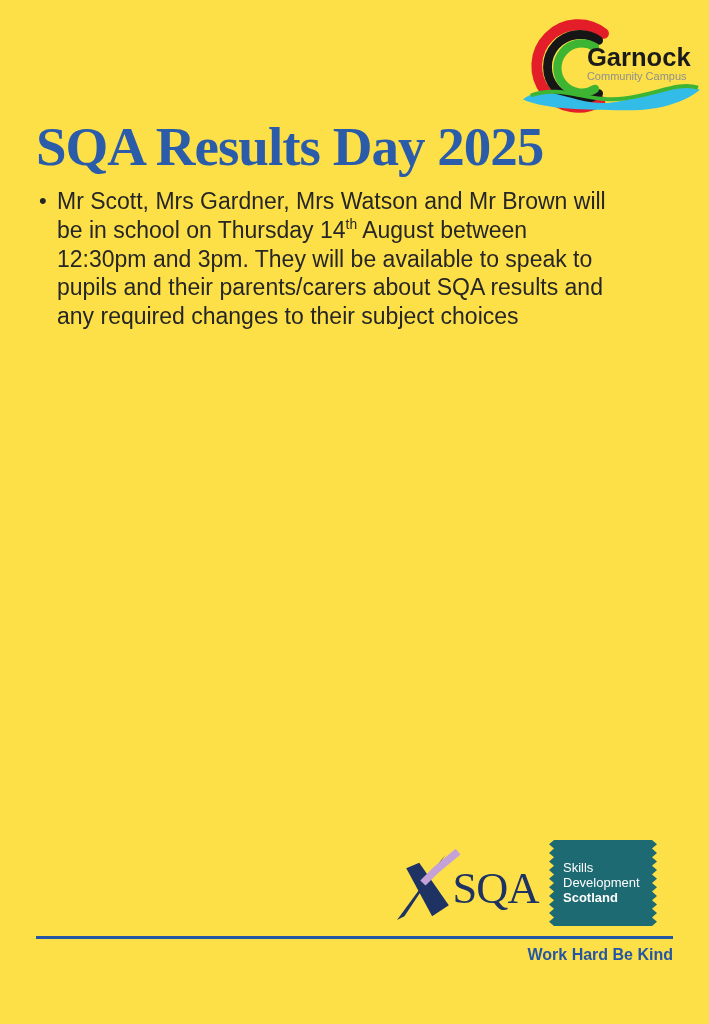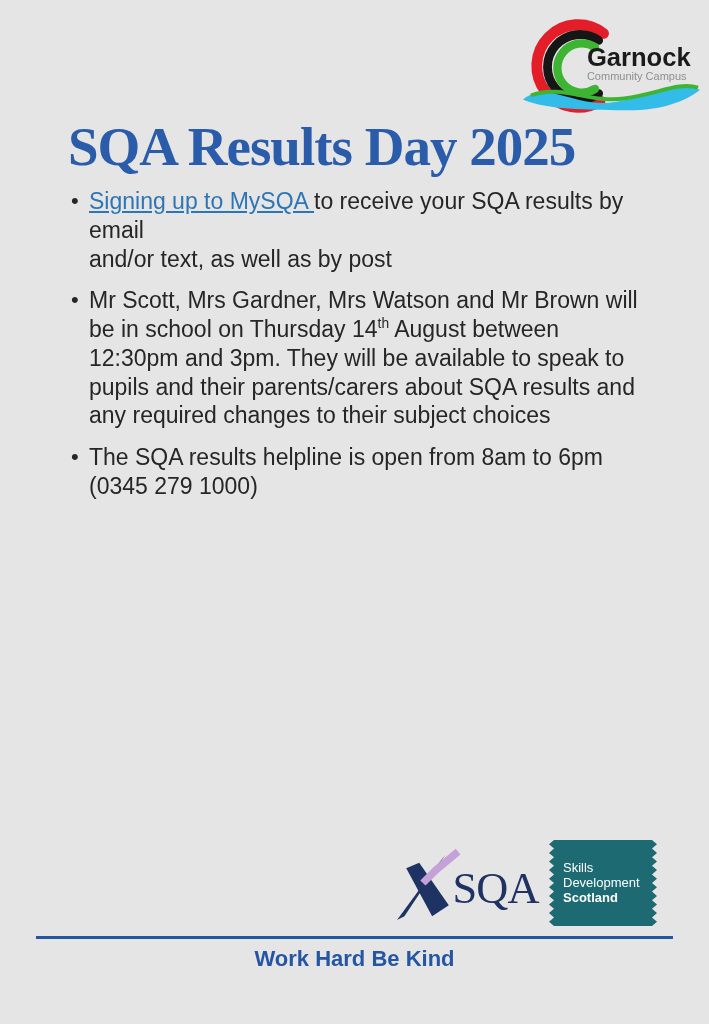--- a/index.html
+++ b/index.html
@@ -1,19 +1,19 @@
 <!DOCTYPE html>
 <html><head>
 <meta charset="utf-8">
 <style>
   * { margin:0; padding:0; box-sizing:border-box; }
   html,body { margin:0; padding:0; background:#ffffff; }
   .page {
-    position:relative; width:709px; height:1024px; background:#e5e5e5;
-    font-family:"Liberation Sans", sans-serif; color:#262626; overflow:hidden;padding-left:32px;
+    position:relative; width:709px; height:1024px; background:#fde047;
+    font-family:"Liberation Sans", sans-serif; color:#262626; overflow:hidden;
   }
   .content { padding:0 36px; }
 
   
   .garnock-logo { position:absolute; top:16px; right:6px; width:182px; height:102px; }
 
   
   .page-title {
     margin-top:118px; font-size:55px; font-weight:bold; line-height:1.04;
     color:#2a5caa; letter-spacing:-1px;font-family:Liberation Serif, serif;
@@ -40,21 +40,21 @@
   
   .logos-row { position:absolute; top:840px; right:52px; display:flex; align-items:center; gap:4px; }
   .sqa-logo { width:148px; height:78px; }
   .sds-logo { width:108px; height:86px; }
   .sqa-wordmark { font-family:"Liberation Serif", serif; letter-spacing:-1px; }
   .sds-text { font-family:"Liberation Sans", sans-serif; }
 
   
   .footer { position:absolute; left:36px; right:36px; top:936px; }
   .footer-rule { border:none; border-top:3px solid #2456a4; }
-  .motto { margin-top:7px; text-align:center; font-size:22px; font-weight:bold; color:#2456a4; }
+  .motto { margin-top:7px; text-align:right; font-size:16px; font-weight:bold; color:#2456a4; }
 </style>
 </head>
 <body>
 
 <div class="page">
 
   <svg class="garnock-logo" viewBox="0 0 185 102" xmlns="http://www.w3.org/2000/svg">
     <path d="M 83.9 16.9 A 42 42 0 1 0 80.3 85.6" fill="none" stroke-width="11" stroke-linecap="round" stroke="#e31e29"></path>
     <path d="M 78.9 24 A 33 33 0 1 0 78.9 78" fill="none" stroke-width="9" stroke-linecap="round" stroke="#161616"></path>
     <path d="M 75.2 30.8 A 25 25 0 1 0 75.2 73.2" fill="none" stroke-width="8.5" stroke-linecap="round" stroke="#3eb532"></path>
@@ -63,32 +63,28 @@
     <text x="67" y="50" font-size="26" font-weight="bold" fill="#1b1b1b">Garnock</text>
     <text x="67" y="64" font-size="11.2" fill="#8f8f8f">Community Campus</text>
   </svg>
 
   <div class="content">
 
     <h1 class="page-title">SQA Results Day 2025</h1>
 
 
     <ul class="bullets">
-      <li><a class="doc-link">Signing up to MySQA </a><span>to receive your SQA results by email
-and/or text, as well as by post</span></li>
     </ul>
 
     <ul class="bullets">
       <li><span>Mr Scott, Mrs Gardner, Mrs Watson and Mr Brown will
 be in school on Thursday 14</span><sup>th</sup><span> August between
 12:30pm and 3pm. They will be available to speak to
 pupils and their parents/carers about SQA results and
 any required changes to their subject choices</span></li>
-      <li><span>The SQA results helpline is open from 8am to 6pm
-(0345 279 1000)</span></li>
     </ul>
   </div>
 
   <div class="logos-row">
 
     <svg class="sqa-logo" viewBox="0 0 160 84" xmlns="http://www.w3.org/2000/svg">
       <polygon points="0,82 44,22 52,12 8,78" fill="#1e3263"></polygon>
       <polygon points="10,26 24,20 56,66 38,78" fill="#1e3263"></polygon>
       <path d="M 28 42 L 42 28 L 66 8" fill="none" stroke-width="8" stroke-linejoin="round" stroke="#c4a2d8"></path>
       <text class="sqa-wordmark" x="60" y="64" font-size="48" fill="#1e3263">SQA</text>

